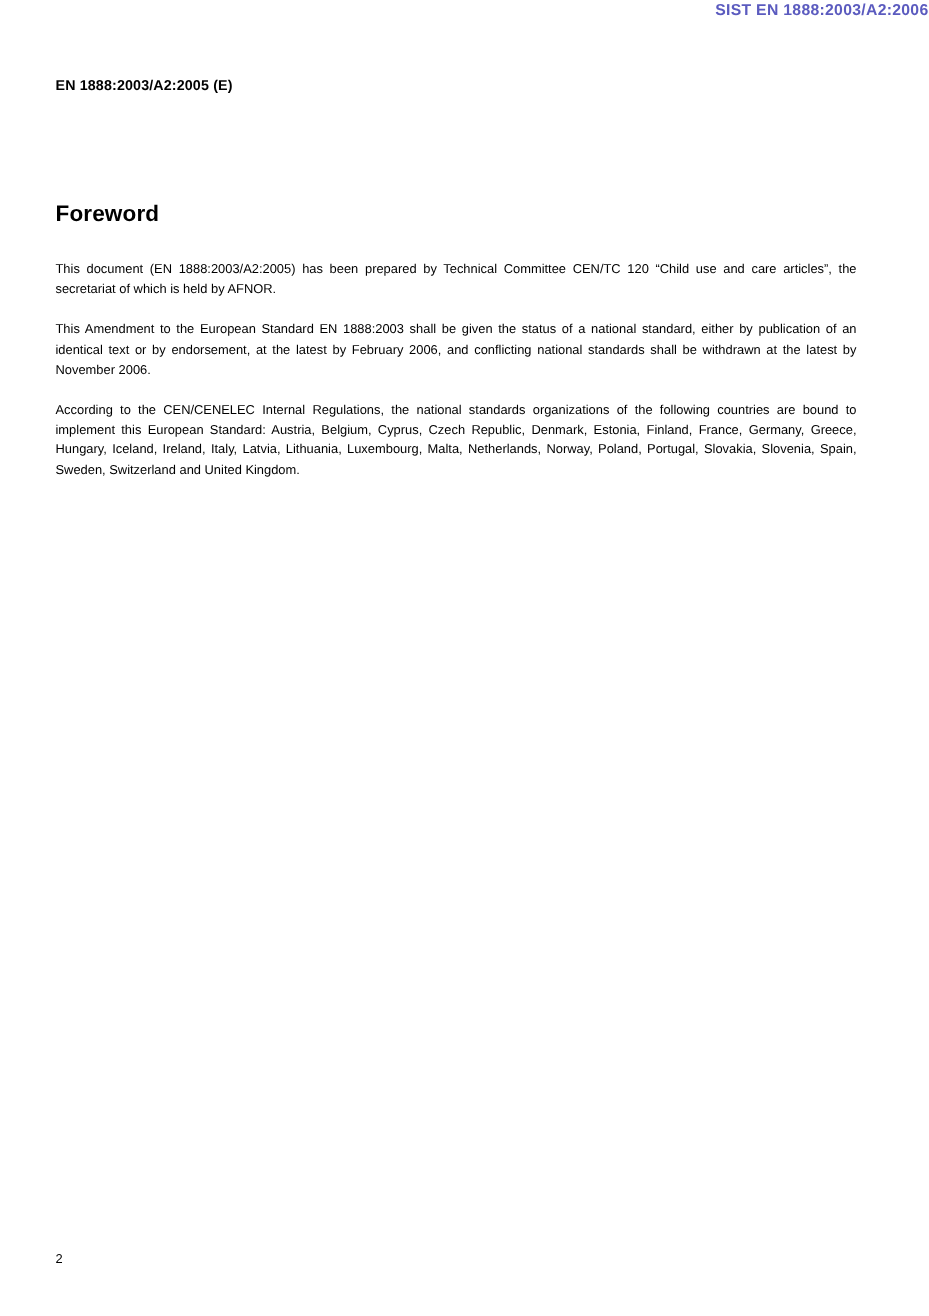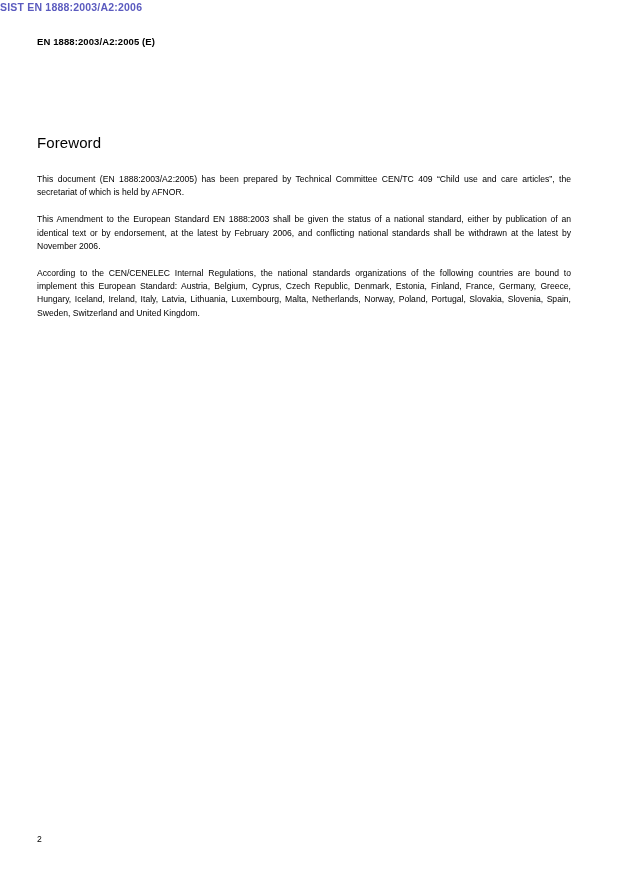--- a/index.html
+++ b/index.html
@@ -19,44 +19,44 @@
     position: relative;
     width: 619px;
     height: 877px;
     box-sizing: border-box;
   }
   .watermark {
     position: absolute;
     top: 1px;
     left: 0;
     width: 619px;
-    text-align: left;
+    text-align: right;
     font-size: 10.5px;
     font-weight: bold;
     color: #5b5bbf;
     letter-spacing: 0.2px;
   }
   .doc-header {
     position: absolute;
-    top: 36px;
+    top: 52px;
     left: 37px;
     font-size: 9.5px;
     font-weight: bold;
     color: #000;
     letter-spacing: 0.1px;
   }
   .content {
     position: absolute;
     top: 134px;
     left: 37px;
     width: 534px;
   }
   h1.foreword-title {
     font-size: 15px;
-    font-weight: normal;
+    font-weight: bold;
     margin: 0 0 22px 0;
     letter-spacing: 0.1px;
   }
   p.para {
     font-size: 8.6px;
     line-height: 13.2px;
     margin: 0 0 14px 0;
     text-align: justify;
     color: #000;
   }
@@ -76,21 +76,21 @@
 
 <div class="page">
 
   <div class="watermark">SIST EN 1888:2003/A2:2006</div>
 
   <div class="doc-header">EN 1888:2003/A2:2005 (E)</div>
 
   <div class="content">
     <h1 class="foreword-title">Foreword</h1>
 
-    <p class="para">This document (EN 1888:2003/A2:2005) has been prepared by Technical Committee CEN/TC 409 “Child use and care articles”, the secretariat of which is held by AFNOR.</p>
+    <p class="para">This document (EN 1888:2003/A2:2005) has been prepared by Technical Committee CEN/TC 120 “Child use and care articles”, the secretariat of which is held by AFNOR.</p>
 
     <p class="para">This Amendment to the European Standard EN 1888:2003 shall be given the status of a national standard, either by publication of an identical text or by endorsement, at the latest by February 2006, and conflicting national standards shall be withdrawn at the latest by November 2006.</p>
 
     <p class="para">According to the CEN/CENELEC Internal Regulations, the national standards organizations of the following countries are bound to implement this European Standard: Austria, Belgium, Cyprus, Czech Republic, Denmark, Estonia, Finland, France, Germany, Greece, Hungary, Iceland, Ireland, Italy, Latvia, Lithuania, Luxembourg, Malta, Netherlands, Norway, Poland, Portugal, Slovakia, Slovenia, Spain, Sweden, Switzerland and United Kingdom.</p>
   </div>
 
   <div class="page-number">2</div>
 
 </div>
 

